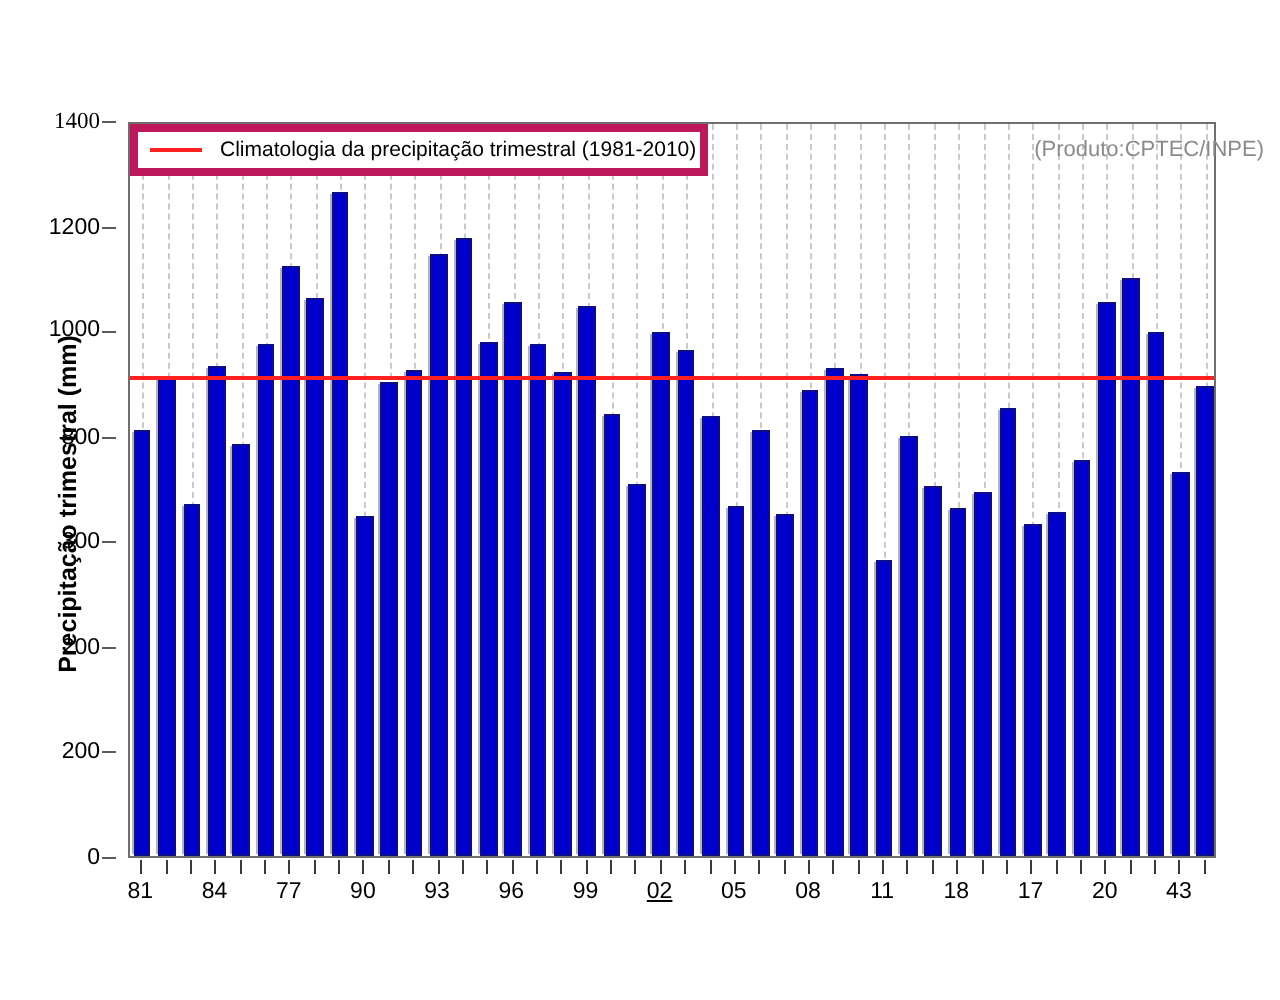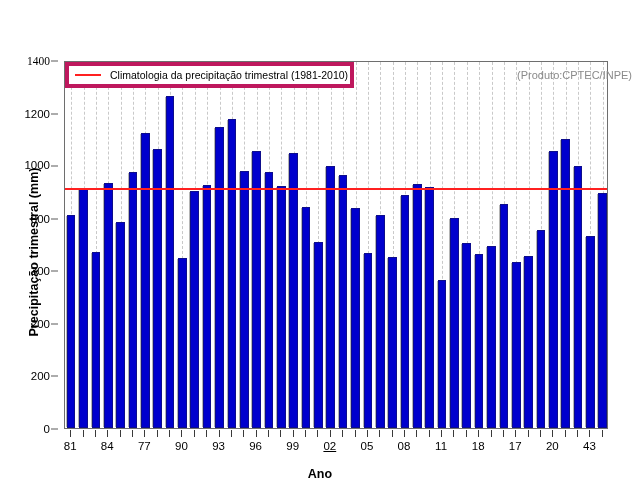--- a/index.html
+++ b/index.html
@@ -237,21 +237,20 @@
   </div>
 
   <div id="legend" style="width: 289px;">
     <span id="legend-swatch"></span>
     <span id="legend-label">Climatologia da precipitação trimestral (1981-2010)</span>
   </div>
 
   <div id="producer-credit">(Produto:CPTEC/INPE)</div>
 
   <div id="x-axis">
-    <div id="x-axis-title">Ano</div>
   <div class="xtick-mark" style="left: 70.1818px;"></div>
       <div class="xtick-label" style="left: 70.1818px; text-align: center;">81</div>
       <div class="xtick-mark" style="left: 82.5455px;"></div>
       <div class="xtick-mark" style="left: 94.9091px;"></div>
       <div class="xtick-mark" style="left: 107.273px;"></div>
       <div class="xtick-label" style="left: 107.273px;">84</div>
       <div class="xtick-mark" style="left: 119.636px;"></div>
       <div class="xtick-mark" style="left: 132px;"></div>
       <div class="xtick-mark" style="left: 144.364px;"></div>
       <div class="xtick-label" style="left: 144.364px;">77</div>

